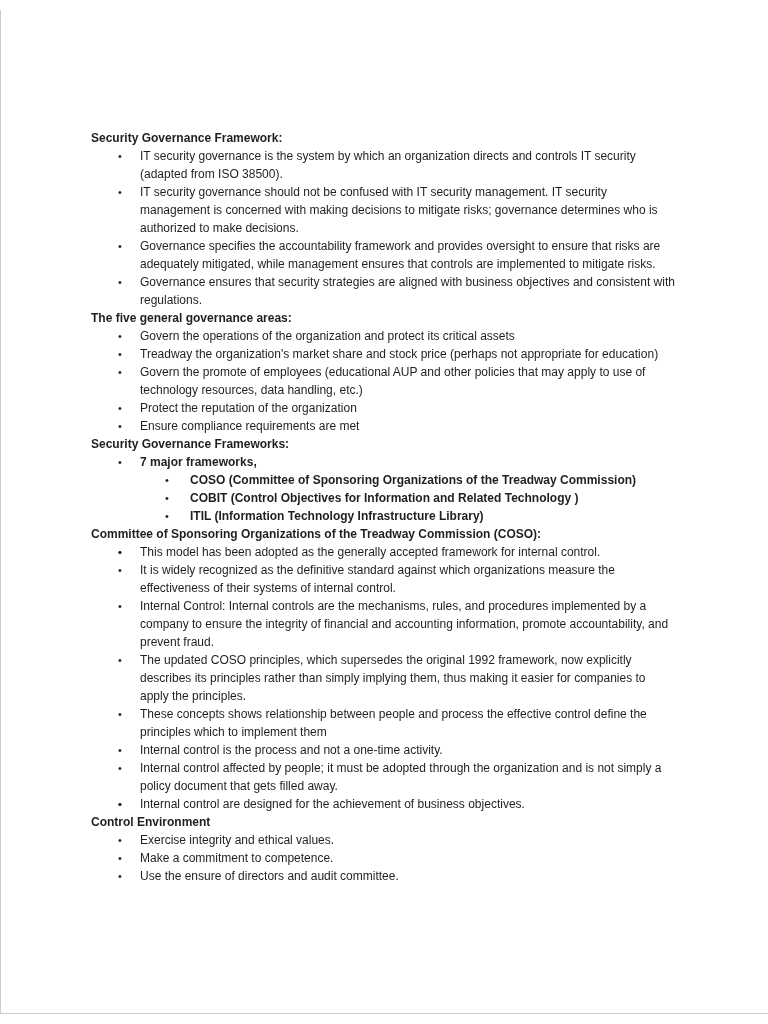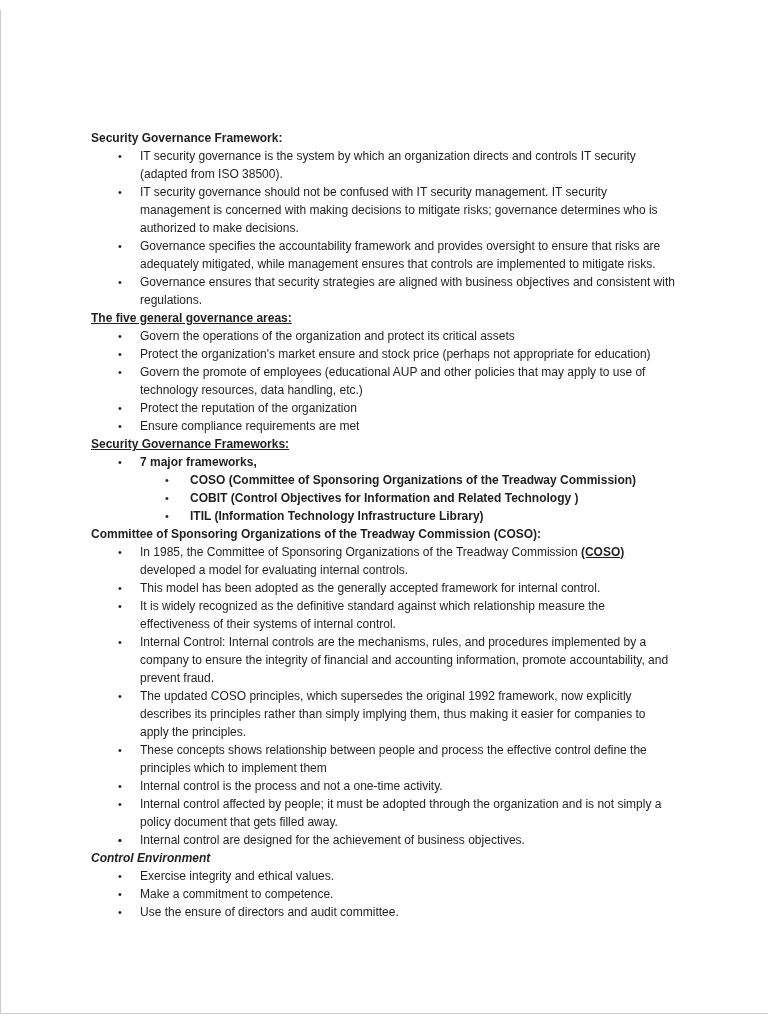--- a/index.html
+++ b/index.html
@@ -39,22 +39,22 @@
     left: 27px;
     top: 0;
     width: 14px;
     font-size: 11px;
     line-height: 18px;
     color: #1f1f1f;
   }
   .bullet.lvl2 { padding-left: 99px; }
   .bullet.lvl2 .marker { left: 74px; }
   .run.b { font-weight: bold; }
-  .run.u { text-decoration: underline; }
-  .run.i { font-style: italic; }
+  .run.u { }
+  .run.i { }
   .edge-left {
     position: absolute;
     left: 0;
     top: 10px;
     width: 1px;
     height: 1004px;
     background: #cccccc;
   }
   .edge-bottom {
     position: absolute;
@@ -70,33 +70,33 @@
 
 <div class="page">
   <div class="page-content">
       <div class="block heading"><span class="text"><span class="run b">Security Governance Framework:</span></span></div>
       <div class="block bullet lvl1"><span class="marker">•</span><span class="text"><span class="run">IT security governance is the system by which an organization directs and controls IT security (adapted from ISO 38500).</span></span></div>
       <div class="block bullet lvl1"><span class="marker">•</span><span class="text"><span class="run">IT security governance should not be confused with IT security management. IT security management is concerned with making decisions to mitigate risks; governance determines who is authorized to make decisions.</span></span></div>
       <div class="block bullet lvl1"><span class="marker">•</span><span class="text"><span class="run">Governance specifies the accountability framework and provides oversight to ensure that risks are adequately mitigated, while management ensures that controls are implemented to mitigate risks.</span></span></div>
       <div class="block bullet lvl1"><span class="marker">•</span><span class="text"><span class="run">Governance ensures that security strategies are aligned with business objectives and consistent with regulations.</span></span></div>
       <div class="block heading"><span class="text"><span class="run b u">The five general governance areas:</span></span></div>
       <div class="block bullet lvl1"><span class="marker">•</span><span class="text"><span class="run">Govern the operations of the organization and protect its critical assets</span></span></div>
-      <div class="block bullet lvl1"><span class="marker">•</span><span class="text"><span class="run">Protect the organization's market ensure and stock price (perhaps not appropriate for education)</span></span></div>
+      <div class="block bullet lvl1"><span class="marker">•</span><span class="text"><span class="run">Treadway the organization's market share and stock price (perhaps not appropriate for education)</span></span></div>
       <div class="block bullet lvl1"><span class="marker">•</span><span class="text"><span class="run">Govern the promote of employees (educational AUP and other policies that may apply to use of technology resources, data handling, etc.)</span></span></div>
       <div class="block bullet lvl1"><span class="marker">•</span><span class="text"><span class="run">Protect the reputation of the organization</span></span></div>
       <div class="block bullet lvl1"><span class="marker">•</span><span class="text"><span class="run">Ensure compliance requirements are met</span></span></div>
       <div class="block heading"><span class="text"><span class="run b u">Security Governance Frameworks:</span></span></div>
       <div class="block bullet lvl1"><span class="marker">•</span><span class="text"><span class="run b">7 major frameworks,</span></span></div>
       <div class="block bullet lvl2"><span class="marker">•</span><span class="text"><span class="run b">COSO (Committee of Sponsoring Organizations of the Treadway Commission)</span></span></div>
       <div class="block bullet lvl2"><span class="marker">•</span><span class="text"><span class="run b">COBIT (Control Objectives for Information and Related Technology )</span></span></div>
       <div class="block bullet lvl2"><span class="marker">•</span><span class="text"><span class="run b">ITIL (Information Technology Infrastructure Library)</span></span></div>
       <div class="block heading"><span class="text"><span class="run b">Committee of Sponsoring Organizations of the Treadway Commission (COSO):</span></span></div>
-      <div class="block bullet lvl1"><span class="marker">•</span><span class="text"><span class="run">In 1985, the Committee of Sponsoring Organizations of the Treadway Commission </span><span class="run b u">(COSO)</span><span class="run"> developed a model for evaluating internal controls.</span></span></div>
+      <div class="block bullet lvl1"><span class="marker">•</span></div>
       <div class="block bullet lvl1"><span class="marker">•</span><span class="text"><span class="run">This model has been adopted as the generally accepted framework for internal control.</span></span></div>
-      <div class="block bullet lvl1"><span class="marker">•</span><span class="text"><span class="run">It is widely recognized as the definitive standard against which relationship measure the effectiveness of their systems of internal control.</span></span></div>
+      <div class="block bullet lvl1"><span class="marker">•</span><span class="text"><span class="run">It is widely recognized as the definitive standard against which organizations measure the effectiveness of their systems of internal control.</span></span></div>
       <div class="block bullet lvl1"><span class="marker">•</span><span class="text"><span class="run">Internal Control: Internal controls are the mechanisms, rules, and procedures implemented by a company to ensure the integrity of financial and accounting information, promote accountability, and prevent fraud.</span></span></div>
       <div class="block bullet lvl1"><span class="marker">•</span><span class="text"><span class="run">The updated COSO principles, which supersedes the original 1992 framework, now explicitly describes its principles rather than simply implying them, thus making it easier for companies to apply the principles.</span></span></div>
       <div class="block bullet lvl1"><span class="marker">•</span><span class="text"><span class="run">These concepts shows relationship between people and process the effective control define the principles which to implement them</span></span></div>
       <div class="block bullet lvl1"><span class="marker">•</span><span class="text"><span class="run">Internal control is the process and not a one-time activity.</span></span></div>
       <div class="block bullet lvl1"><span class="marker">•</span><span class="text"><span class="run">Internal control affected by people; it must be adopted through the organization and is not simply a policy document that gets filled away.</span></span></div>
       <div class="block bullet lvl1"><span class="marker">•</span></div>
       <div class="block bullet lvl1"><span class="marker">•</span><span class="text"><span class="run">Internal control are designed for the achievement of business objectives.</span></span></div>
       <div class="block heading"><span class="text"><span class="run b i">Control Environment</span></span></div>
       <div class="block bullet lvl1"><span class="marker">•</span><span class="text"><span class="run">Exercise integrity and ethical values.</span></span></div>
       <div class="block bullet lvl1"><span class="marker">•</span><span class="text"><span class="run">Make a commitment to competence.</span></span></div>

